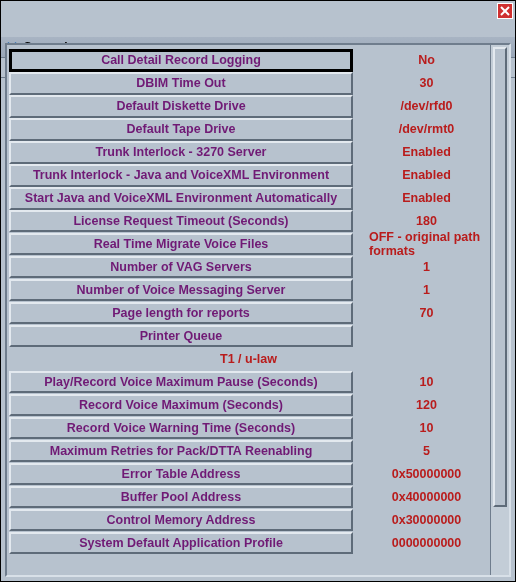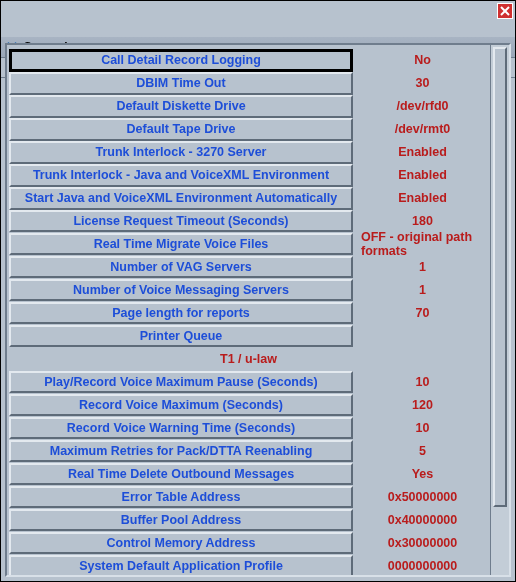--- a/index.html
+++ b/index.html
@@ -66,27 +66,27 @@
   flex:1;overflow:hidden;
   padding:4px 2px;
 }
 .row{
   display:flex;align-items:stretch;
   height:22.6px;
   margin-bottom:0.4px;
 }
 .row .label{
   width:344px;flex:none;
-  margin-right:4px;
+  margin-right:12px;
   border:2px solid;
   border-top-color:#e3e9ef;border-left-color:#e3e9ef;
   border-right-color:#5e6b79;border-bottom-color:#5e6b79;
   background:#b7c2ce;
   display:flex;align-items:center;justify-content:center;
-  font-size:12.5px;font-weight:bold;color:#1d4ed8;
+  font-size:12.5px;font-weight:bold;color:#701a75;
   box-sizing:border-box;
   text-align:center;padding:0 4px;line-height:1;
   cursor:pointer;
 }
 .row.selected .label{
   border:3px solid #000;
 }
 .row .value{
   flex:1;
   display:flex;align-items:center;justify-content:center;
@@ -161,21 +161,21 @@
         </div>
         <div class="row">
           <div class="label">Real Time Migrate Voice Files</div>
           <div class="value">OFF - original path formats</div>
         </div>
         <div class="row">
           <div class="label">Number of VAG Servers</div>
           <div class="value">1</div>
         </div>
         <div class="row">
-          <div class="label">Number of Voice Messaging Servers</div>
+          <div class="label">Number of Voice Messaging Server</div>
           <div class="value">1</div>
         </div>
         <div class="row">
           <div class="label">Page length for reports</div>
           <div class="value">70</div>
         </div>
         <div class="row">
           <div class="label">Printer Queue</div>
           <div class="value"></div>
         </div>
@@ -190,24 +190,20 @@
           <div class="label">Record Voice Maximum (Seconds)</div>
           <div class="value">120</div>
         </div>
         <div class="row">
           <div class="label">Record Voice Warning Time (Seconds)</div>
           <div class="value">10</div>
         </div>
         <div class="row">
           <div class="label">Maximum Retries for Pack/DTTA Reenabling</div>
           <div class="value">5</div>
-        </div>
-        <div class="row">
-          <div class="label">Real Time Delete Outbound Messages</div>
-          <div class="value">Yes</div>
         </div>
         <div class="row">
           <div class="label">Error Table Address</div>
           <div class="value">0x50000000</div>
         </div>
         <div class="row">
           <div class="label">Buffer Pool Address</div>
           <div class="value">0x40000000</div>
         </div>
         <div class="row">

